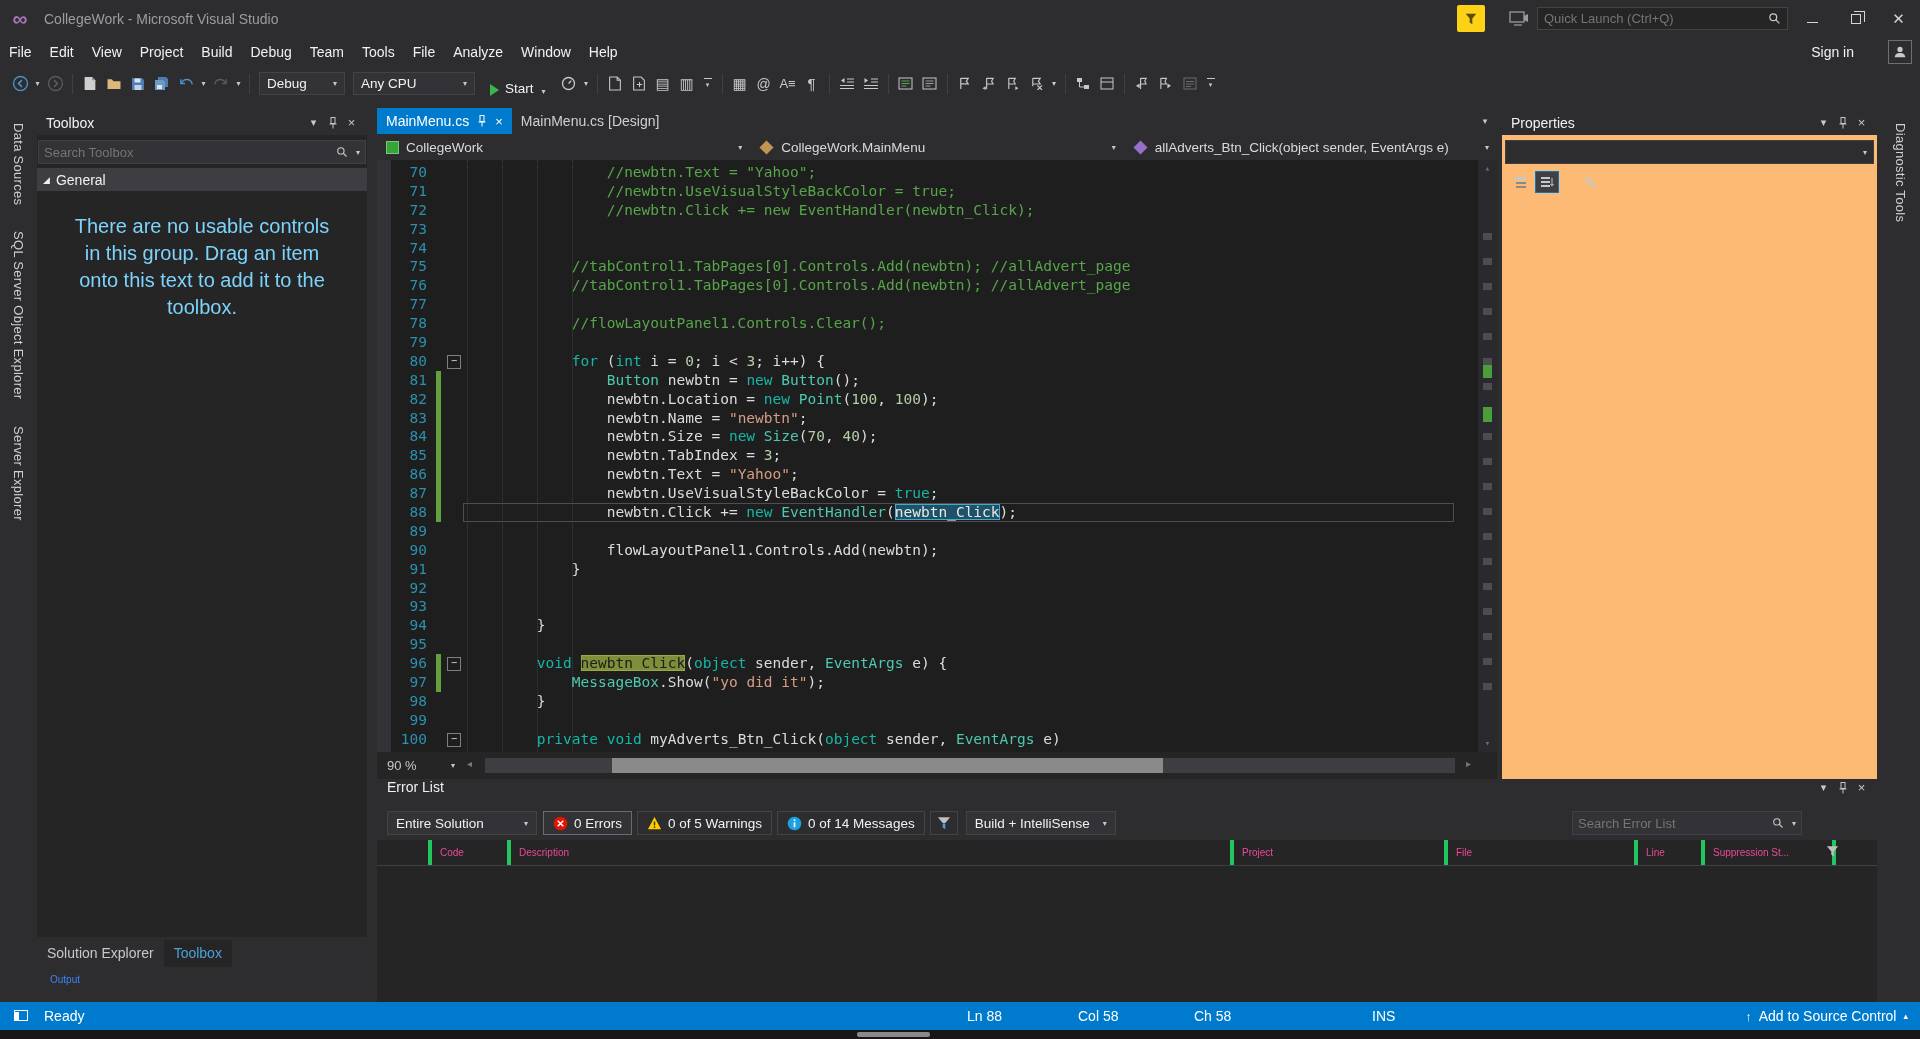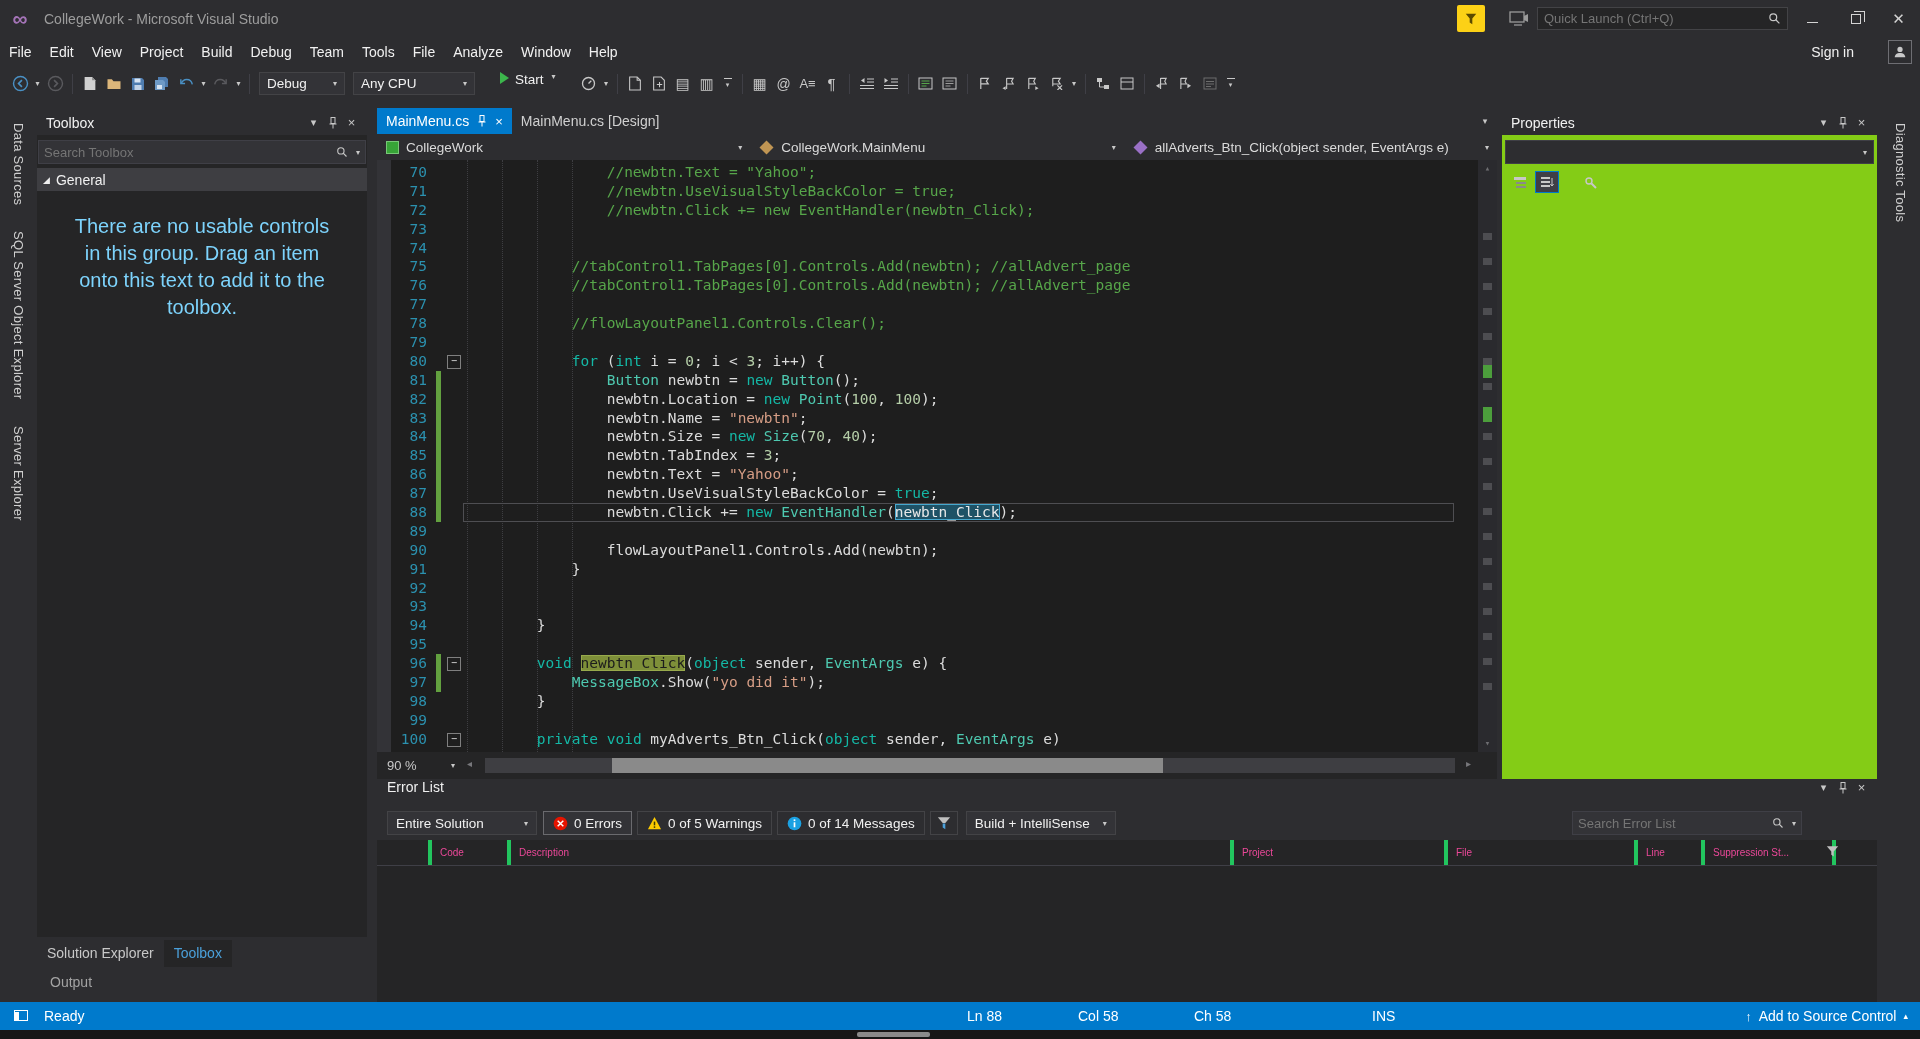--- a/index.html
+++ b/index.html
@@ -30,21 +30,21 @@
 
 .toolbar{position:absolute;left:0;top:67px;width:1920px;height:33px;background:#2D2D30;display:flex;align-items:center;padding-left:8px}
 .tbi{width:24px;height:24px;display:flex;align-items:center;justify-content:center;color:#C8C8C8;font-size:15px;flex:none}
 .tbi.dim{color:#6D6D6D}
 .tb-caret{width:11px;font-size:8px;color:#C8C8C8;text-align:center;flex:none}
 .tb-sep{width:1px;height:20px;background:#3F3F46;margin:0 5px;flex:none}
 .tb-combo{height:23px;border:1px solid #434346;background:#333337;display:flex;align-items:center;padding:0 7px;margin:0 4px;min-width:86px;flex:none}
 .tb-combo.wide{min-width:122px}
 .tb-combo span:first-child{flex:1;font-size:13.5px;color:#F1F1F1}
 .cc{font-size:8px;color:#C8C8C8;margin-left:8px}
-.tb-start{display:flex;align-items:flex-start;height:24px;padding:0 7px;margin:0 14px;flex:none}
+.tb-start{display:flex;align-items:flex-end;height:24px;padding:0 7px;margin:0 4px;flex:none}
 .play{width:0;height:0;border-left:9px solid #3CB64C;border-top:6px solid transparent;border-bottom:6px solid transparent;margin-right:6px}
 .tb-start span:nth-child(2){color:#F1F1F1;font-size:13.5px}
 .tb-opts{width:14px;height:18px;display:flex;flex-direction:column;align-items:center;justify-content:center;color:#C8C8C8;flex:none;margin:0 2px}
 .tb-opts i{display:block;width:8px;height:1px;background:#C8C8C8;margin-bottom:2px}
 .tb-opts b{font-size:7px;font-weight:normal}
 
 
 .sstrip{position:absolute;top:100px;height:902px;display:flex;flex-direction:column;align-items:center;padding-top:12px;gap:4px}
 .sstrip.left{left:0;width:37px}
 .sstrip.right{left:1880px;width:40px}
@@ -56,21 +56,21 @@
 .pane-hd .sp{flex:1}
 .hd-ico{width:19px;height:17px;display:flex;align-items:center;justify-content:center;color:#C8C8C8;font-size:11px}
 .searchrow{margin:5px 1px 4px 1px;height:24px;background:#333337;border:1px solid #3F3F46;display:flex;align-items:center;padding:0 5px}
 .searchrow input{flex:1;background:transparent;border:none;outline:none;color:#808080;font-size:13px;font-family:"Liberation Sans",sans-serif}
 .grouprow{height:23px;background:#3E3E42;display:flex;align-items:center;padding:0 6px;color:#F1F1F1}
 .expander{font-size:9px;color:#EFEFEF;margin-right:6px}
 .tb-empty{margin:22px auto 0 auto;width:272px;text-align:center;color:#7dd3fc;font-size:20px;line-height:1.35}
 .docktabs{position:absolute;left:37px;top:937px;width:330px;height:30px;display:flex;align-items:flex-end;background:#2D2D30}
 .dock-tab{padding:5px 10px 6px 10px;font-size:14px;color:#C8C8C8;cursor:default}
 .dock-tab.active{background:#252526;color:#4BA0DA}
-.outputtab{position:absolute;left:37px;top:969px;padding:5px 13px;font-size:14px;color:#a3a3a3}
+.outputtab{position:absolute;left:37px;top:969px;padding:5px 13px;font-size:10px;color:#3b82f6}
 
 
 .tabstrip{position:absolute;left:377px;top:108px;width:1120px;height:26px;display:flex;align-items:flex-end}
 .tabs-inner{display:flex;height:26px}
 .doc-tab{display:flex;align-items:center;height:26px;padding:0 9px;font-size:14px;color:#D0D0D0;cursor:default}
 .doc-tab.active{background:#007ACC;color:#FFFFFF}
 .tab-ico{margin-left:8px;display:flex;align-items:center;color:#FFFFFF;font-size:13px;cursor:pointer}
 .tab-list-btn{margin-left:auto;width:24px;text-align:center;color:#C8C8C8;font-size:9px;align-self:center}
 .navbar{position:absolute;left:377px;top:134px;width:1120px;height:26px;background:#2D2D30;display:flex}
 .nav-sec{flex:1 1 0;display:flex;align-items:center;gap:7px;padding:0 9px;position:relative;font-size:13.5px;color:#DADADA}
@@ -104,21 +104,21 @@
 
 .hscrollrow{position:absolute;left:377px;top:752px;width:1120px;height:27px;background:#252526}
 .zoombox{position:absolute;left:4px;top:3px;width:80px;height:21px;display:flex;align-items:center;padding:0 6px;color:#C8C8C8;font-size:13px}
 .zoombox span:first-child{flex:1}
 .hs-arrow{position:absolute;top:6px;color:#77777B;font-size:10px}
 .hs-track{position:absolute;left:108px;right:42px;top:6px;height:15px;background:#3E3E42}
 .hs-thumb{position:absolute;left:235px;top:6px;width:551px;height:15px;background:#8A8A8A}
 .hs-corner{position:absolute;right:0;top:0;width:19px;height:27px;background:#252526}
 
 
-.props{position:absolute;left:1502px;top:110px;width:375px;height:669px;background:#84cc16;display:flex;flex-direction:column}
+.props{position:absolute;left:1502px;top:110px;width:375px;height:669px;background:#fdba74;display:flex;flex-direction:column}
 .props-combo{margin:5px 3px 4px 3px;height:24px;background:#2D2D30;border:1px solid #3F3F46;display:flex;align-items:center;justify-content:flex-end;padding:0 6px}
 .props-tools{display:flex;align-items:center;gap:3px;padding:3px 6px}
 .pt-btn{width:24px;height:22px;display:flex;align-items:center;justify-content:center}
 .pt-btn.sel{background:#3F3F46;border:1px solid #007ACC}
 .pt-gap{width:14px}
 
 
 .errlist{position:absolute;left:377px;top:779px;width:1500px;height:223px;background:#252526}
 .el-head{height:27px;display:flex;background:#2D2D30;padding:0 6px 0 10px;color:#F1F1F1;font-size:14px}
 .el-head .sp{flex:1}

